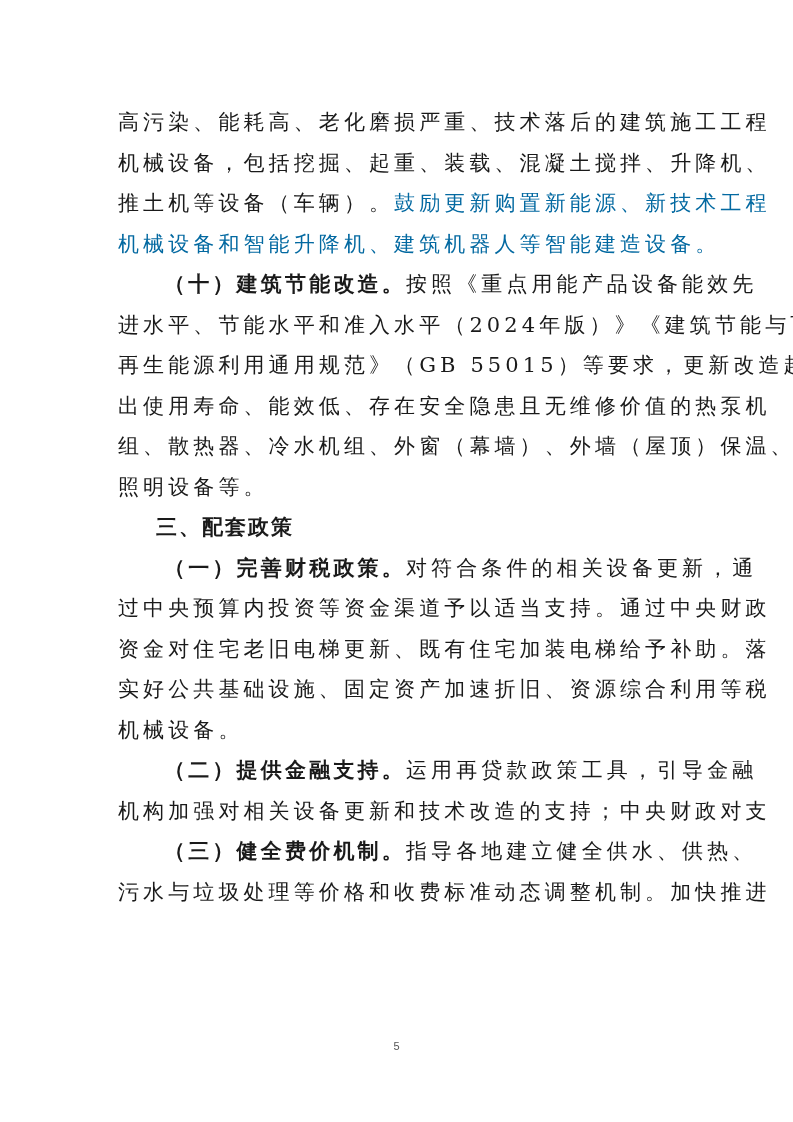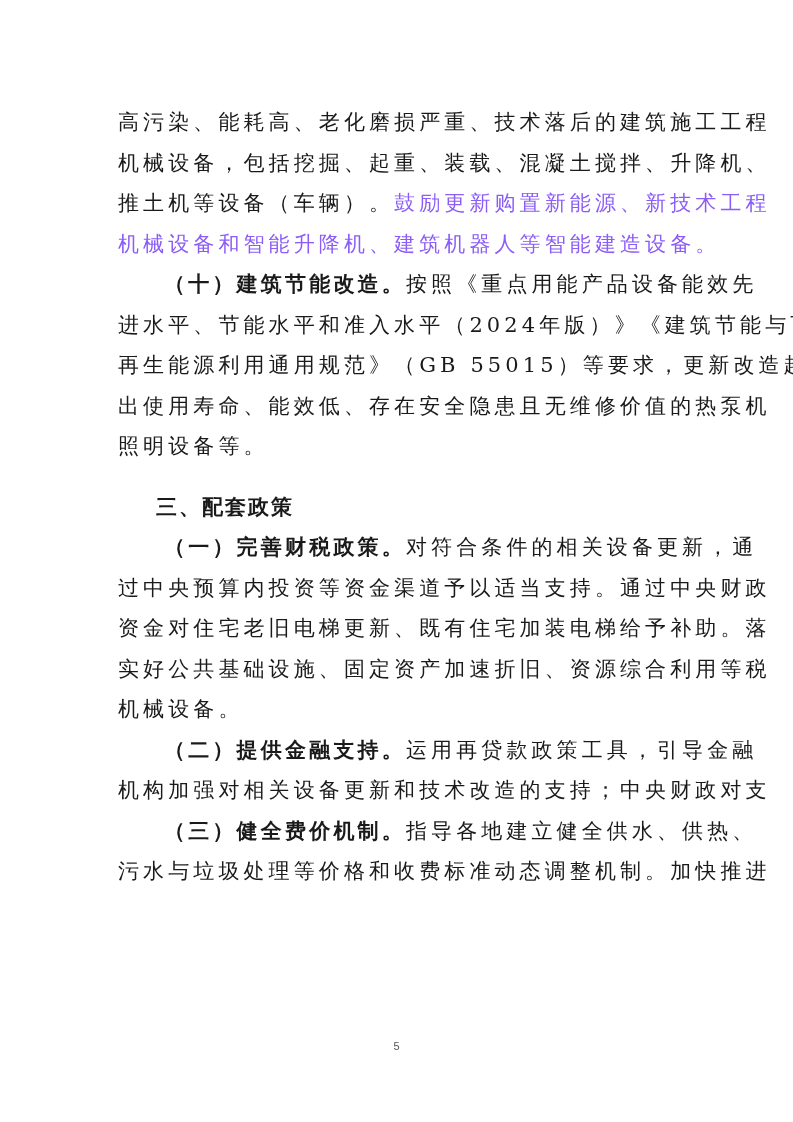--- a/index.html
+++ b/index.html
@@ -2,39 +2,40 @@
 <html><head>
   <meta charset="utf-8">
   <style>
     html, body { margin: 0; padding: 0; background: #ffffff; }
     body { width: 793px; height: 1122px; position: relative; overflow: hidden;
            font-family: "DejaVu Serif", "Liberation Serif", serif; color: #1a1a1a; }
     .page { position: absolute; left: 118px; top: 102px; width: 556px; }
     .line { height: 40.5px; line-height: 40.5px; font-size: 21px; white-space: nowrap;
             letter-spacing: 4.1px; }
     .indent { padding-left: 46px; }
-    .blue { color: #8b5cf6; }
+    .blue { color: #0369a1; }
     .bold { font-weight: bold; font-family: "DejaVu Sans", "Liberation Sans", sans-serif; letter-spacing: 3.2px; }
-    .heading { font-weight: bold; font-family: Liberation Serif, serif; padding-left: 38px; letter-spacing: 2px; margin-top: 20px; }
+    .heading { font-weight: bold; font-family: Liberation Serif, serif; padding-left: 38px; letter-spacing: 2px; }
     .page-number { position: absolute; left: 0; width: 793px; top: 1040px; text-align: center;
                    font-size: 11px; color: #555; font-family: "Liberation Sans", sans-serif; }
   </style>
 </head>
 <body>
 
 <div class="page">
   <div class="line">高污染、能耗高、老化磨损严重、技术落后的建筑施工工程</div>
   <div class="line">机械设备，包括挖掘、起重、装载、混凝土搅拌、升降机、</div>
   <div class="line"><span>推土机等设备（车辆）。</span><span class="blue">鼓励更新购置新能源、新技术工程</span></div>
   <div class="line blue">机械设备和智能升降机、建筑机器人等智能建造设备。</div>
 
   <div class="line indent"><span class="bold">（十）</span><span class="bold">建筑节能改造。</span><span>按照《重点用能产品设备能效先</span></div>
   <div class="line">进水平、节能水平和准入水平（2024年版）》《建筑节能与可</div>
   <div class="line">再生能源利用通用规范》（GB 55015）等要求，更新改造超</div>
   <div class="line">出使用寿命、能效低、存在安全隐患且无维修价值的热泵机</div>
+  <div class="line">组、散热器、冷水机组、外窗（幕墙）、外墙（屋顶）保温、</div>
   <div class="line">照明设备等。</div>
 
   <div class="line heading">三、配套政策</div>
 
   <div class="line indent"><span class="bold">（一）</span><span class="bold">完善财税政策。</span><span>对符合条件的相关设备更新，通</span></div>
   <div class="line">过中央预算内投资等资金渠道予以适当支持。通过中央财政</div>
   <div class="line">资金对住宅老旧电梯更新、既有住宅加装电梯给予补助。落</div>
   <div class="line">实好公共基础设施、固定资产加速折旧、资源综合利用等税</div>
   <div class="line">机械设备。</div>
 

